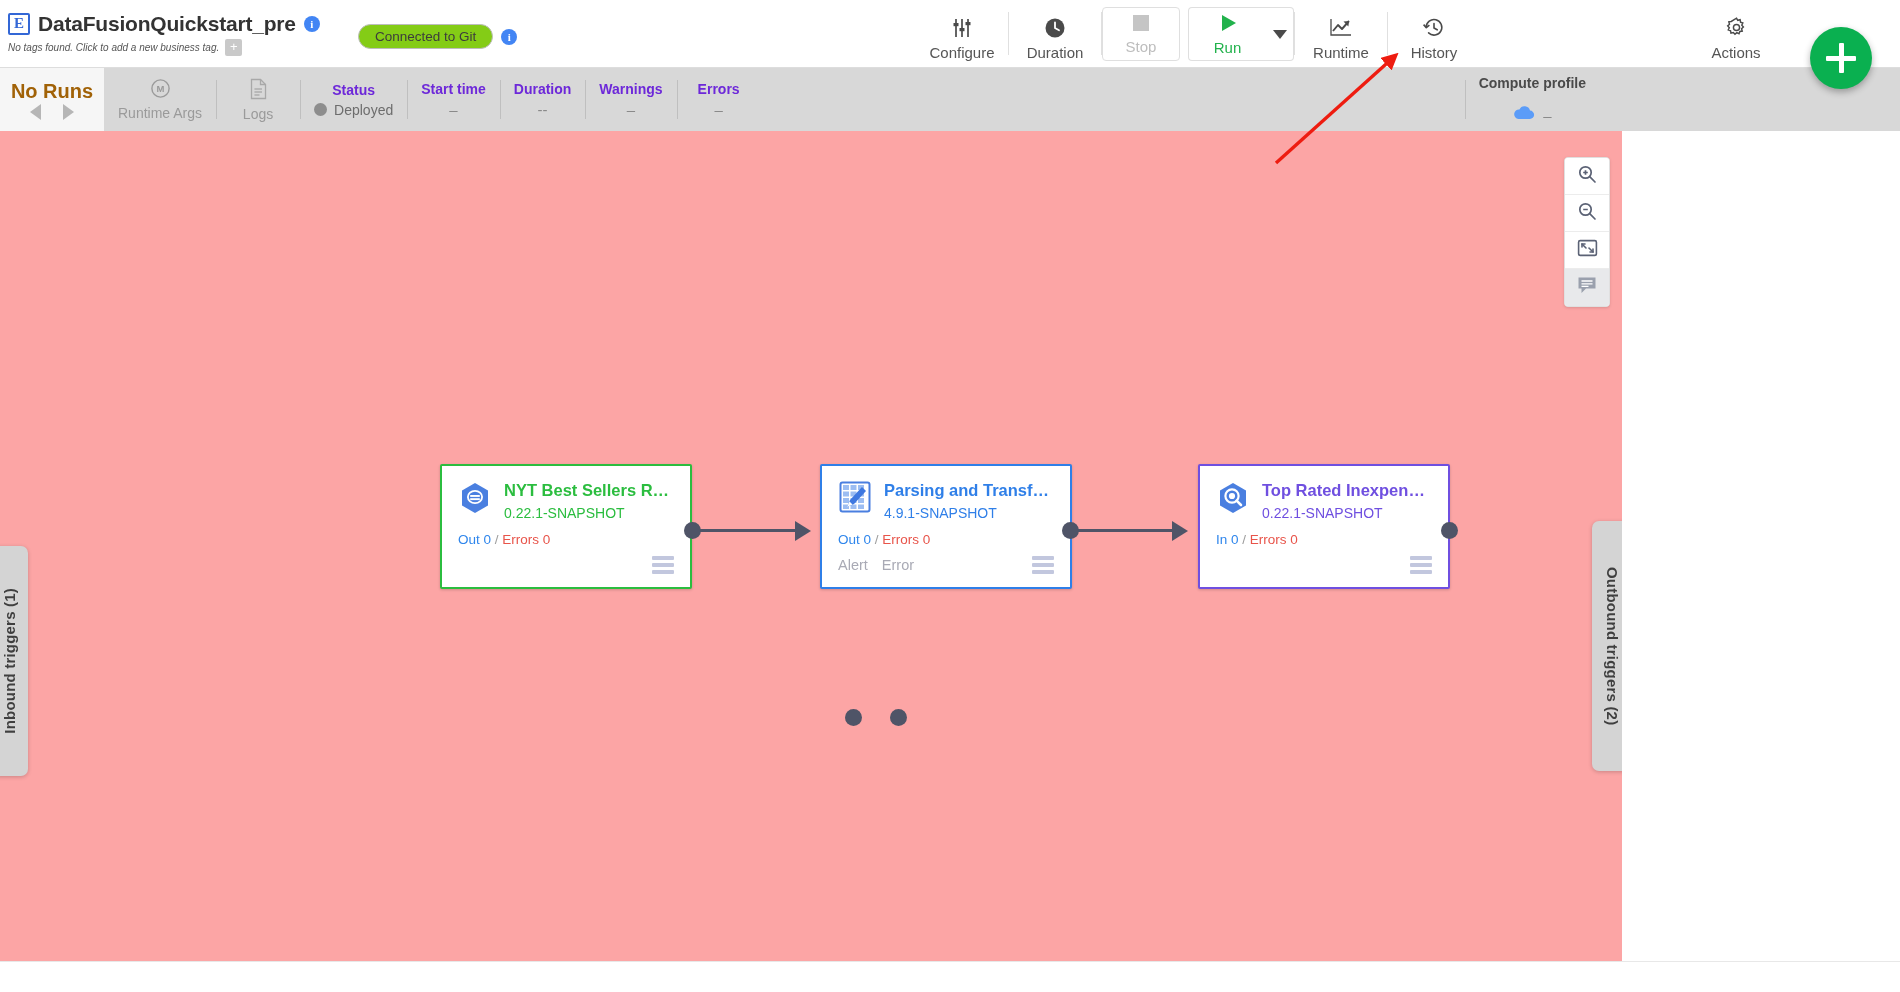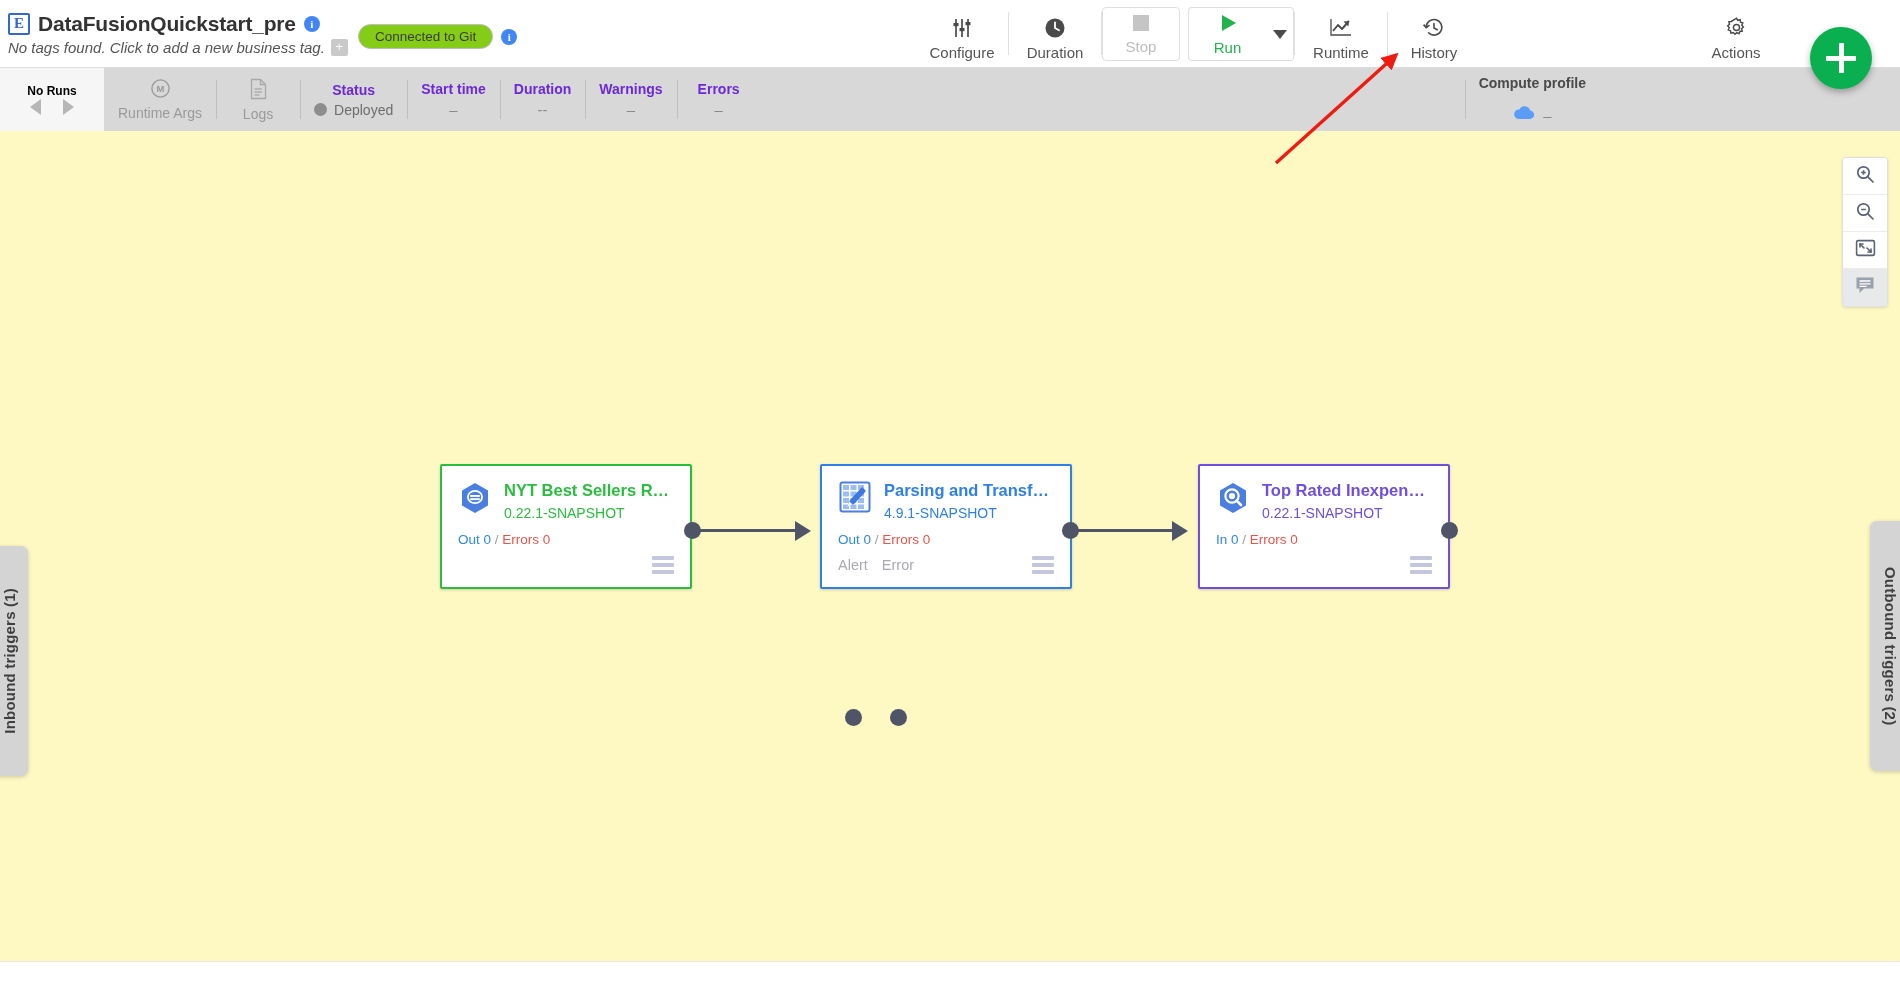--- a/index.html
+++ b/index.html
@@ -28,21 +28,21 @@
     color: #3367d6; font-weight: bold; font-size: 15px; line-height: 1;
     font-family: "Liberation Serif", serif;
   }
   .pipeline-name { font-size: 21px; font-weight: bold; color: #333333; letter-spacing: -0.2px; white-space: nowrap;}
   .info-dot {
     width: 16px; height: 16px; border-radius: 50%; background: #4285f4;
     color: #fff; font-size: 11px; font-weight: bold; font-family: "Liberation Serif", serif;
     display: inline-flex; align-items: center; justify-content: center; flex: none;
   }
   .tag-row { display: flex; align-items: center; gap: 6px; margin-top: 3px; }
-  .tag-text { font-size: 15px; font-style: italic; color: #555555; white-space: nowrap; }
+  .tag-text { font-size: 10px; font-style: italic; color: #555555; white-space: nowrap; }
   .tag-add {
     width: 17px; height: 17px; background: #c9c9c9; color: #ffffff;
     border-radius: 2px; font-size: 13px; line-height: 15px; text-align: center;
     cursor: pointer;
   }
 
   .git-chip-wrap { display: flex; align-items: center; gap: 8px; margin-left: 8px; padding-top: 6px; }
   .git-chip {
     border: 1px solid #bdbdbd; border-radius: 14px; padding: 4px 16px;
     font-size: 13.5px; color: #3c3c3c; background: #84cc16; white-space: nowrap;
@@ -87,21 +87,21 @@
 
   
   .runbar {
     position: absolute; left: 0; top: 68px; width: 1900px; height: 63px;
     background: #d8d8d8; display: flex; align-items: stretch;
   }
   .noruns {
     width: 104px; background: #f6f6f6; display: flex; flex-direction: column;
     align-items: center; justify-content: center; position: relative; z-index: 3;
   }
-  .noruns-title { font-size: 12px; font-weight: bold; color: #000000; margin-bottom: 1px; }
+  .noruns-title { font-size: 20px; font-weight: bold; color: #a16207; margin-bottom: 1px; }
   .noruns-arrows { display: flex; gap: 22px; }
   .tri-l { width: 0; height: 0; border-top: 8px solid transparent; border-bottom: 8px solid transparent; border-right: 11px solid #b6b6b6; cursor: pointer; }
   .tri-r { width: 0; height: 0; border-top: 8px solid transparent; border-bottom: 8px solid transparent; border-left: 11px solid #b6b6b6; cursor: pointer; }
   .noruns-notch {
     position: absolute; right: -11px; top: 50%; transform: translateY(-50%);
     width: 0; height: 0; border-top: 11px solid transparent; border-bottom: 11px solid transparent;
     border-left: 11px solid #d8d8d8;
   }
   .rb-cell {
     display: flex; flex-direction: column; align-items: center; justify-content: center;
@@ -115,22 +115,22 @@
   .rb-dash { color: #8a8a8a; font-size: 15px; }
   .status-dot { width: 13px; height: 13px; border-radius: 50%; background: #8d8d8d; display: inline-block; }
   .icon-cell { flex-direction: column; gap: 2px; }
   .icon-cell .ilabel { font-size: 14px; color: #9a9a9a; }
   .compute-cell { margin-left: auto; margin-right: 300px; align-items: center; gap: 10px; }
   .compute-title { font-size: 14px; font-weight: bold; color: #4a4a4a; }
   .compute-val { display: flex; align-items: center; gap: 8px; margin-top: 5px; }
 
   
   .canvas {
-    position: absolute; left: 0; top: 131px; width: 1900px; height: 830px;
-    background: #fef9c3; overflow: hidden;
+    position: absolute; left: 0; top: 131px; width: 1622px; height: 830px;
+    background: #fca5a5; overflow: hidden;
   }
   .canvas-footer {
     position: absolute; left: 0; top: 961px; width: 1900px; height: 31px;
     background: #ffffff; border-top: 1px solid #e8e8e8;
   }
 
   
   .node {
     position: absolute; width: 252px; background: #ffffff;
     border-radius: 2px; box-shadow: 0 1px 3px rgba(0,0,0,.18);

